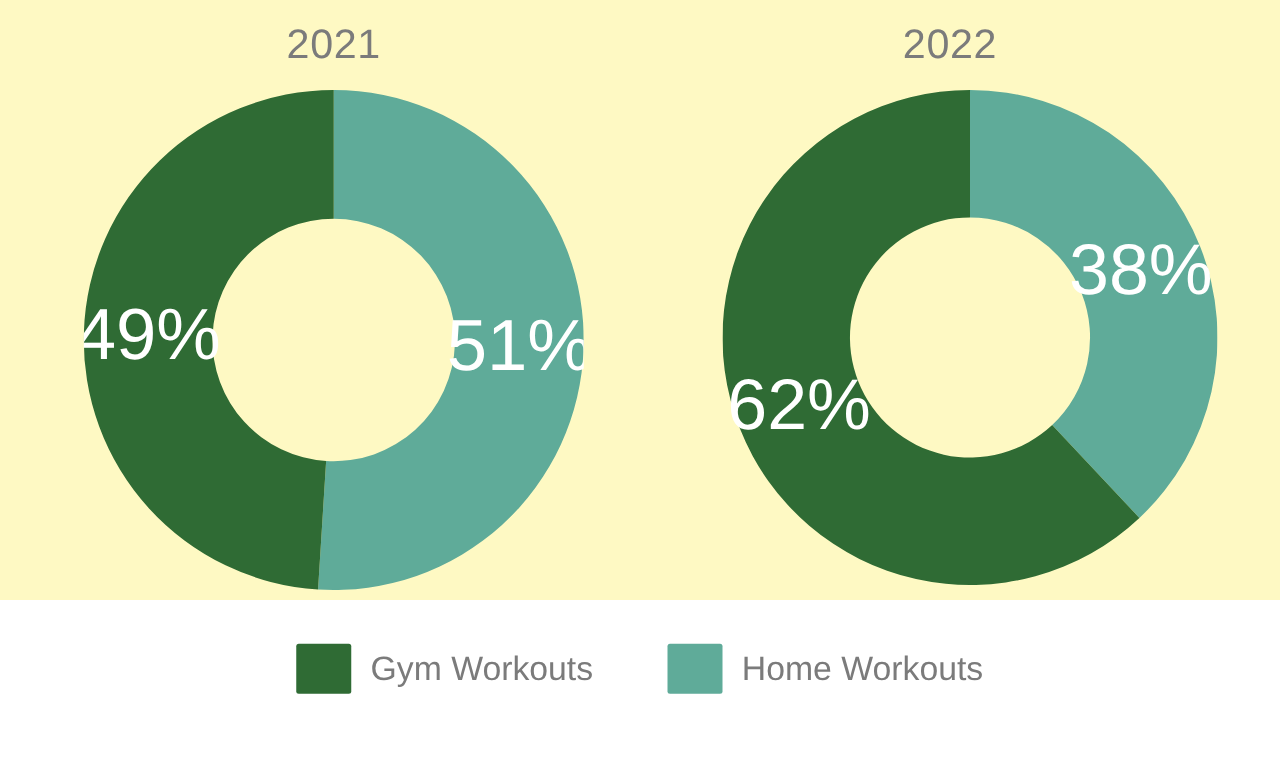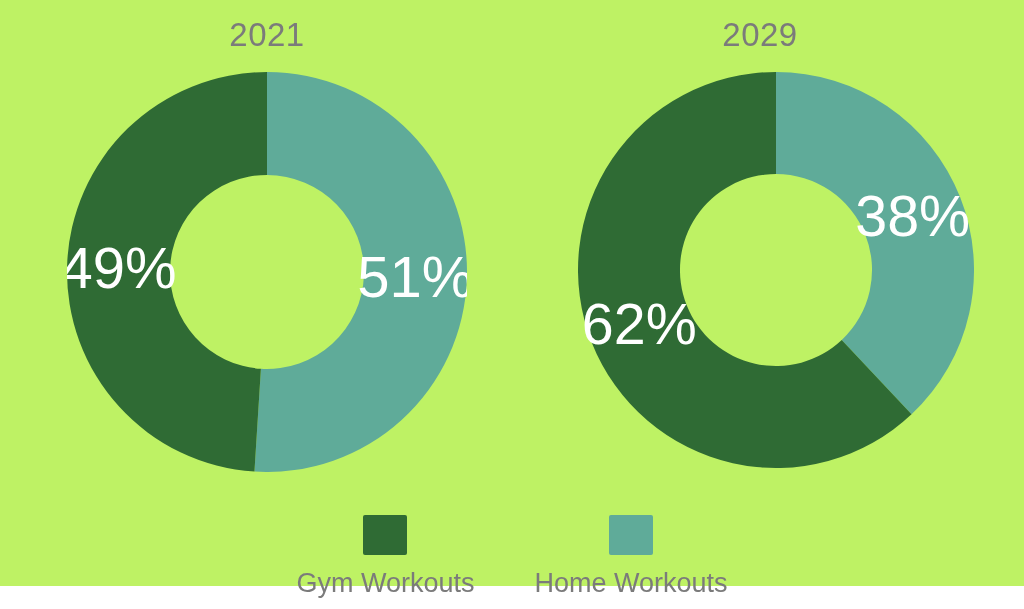--- a/index.html
+++ b/index.html
@@ -10,22 +10,22 @@
   body {
     width: 1024px;
     height: 609px;
     font-family: "Liberation Sans", sans-serif;
     overflow: hidden;
     position: relative;
   }
   #stage {
     position: relative;
     width: 1024px;
-    height: 586px;
-    background: #bef264;
+    height: 480px;
+    background: #fef9c3;
   }
 
   
   .chart-title {
     position: absolute;
     top: 18px;
     width: 260px;
     text-align: center;
     font-size: 33px;
     font-weight: 400;
@@ -63,21 +63,21 @@
     top: 515px;
     width: 1024px;
     display: flex;
     flex-direction: row;
     justify-content: center;
     align-items: center;
     gap: 60px;
   }
   .legend-item {
     display: flex;
-    flex-direction: column;
+    flex-direction: row;
     align-items: center;
     gap: 15px;
   }
   .legend-swatch {
     width: 44px;
     height: 40px;
     border-radius: 2px;
     flex: 0 0 auto;
   }
   .legend-label {
@@ -89,21 +89,21 @@
     font-family: "Liberation Sans", sans-serif;
   }
 </style>
 </head>
 <body>
 
 <div id="stage">
 
   <div class="chart-title" id="title-2021">2021</div>
 
-  <div class="chart-title" id="title-2022">2029</div>
+  <div class="chart-title" id="title-2022">2022</div>
 
   <div class="donut-wrap" id="donut-2021">
     <svg class="donut-svg" viewBox="0 0 200 200">
       <g>
         <path id="d1-s0" d="M 100 0 A 100 100 0 1 1 93.72094804706869 199.80267284282715 L 96.95465980282832 148.40429632877118 A 48.5 48.5 0 1 0 100 51.5 Z" fill="#5FAB99"></path>
         <path id="d1-s1" d="M 93.72094804706869 199.80267284282715 A 100 100 0 0 1 99.99999999999999 0 L 99.99999999999999 51.5 A 48.5 48.5 0 0 0 96.95465980282832 148.40429632877118 Z" fill="#2F6B34"></path>
       </g>
       <text class="slice-label" id="d1-l0" x="174.21" y="102.33">51%</text>
       <text class="slice-label" id="d1-l1" x="25.79" y="97.67">49%</text>
     </svg>

